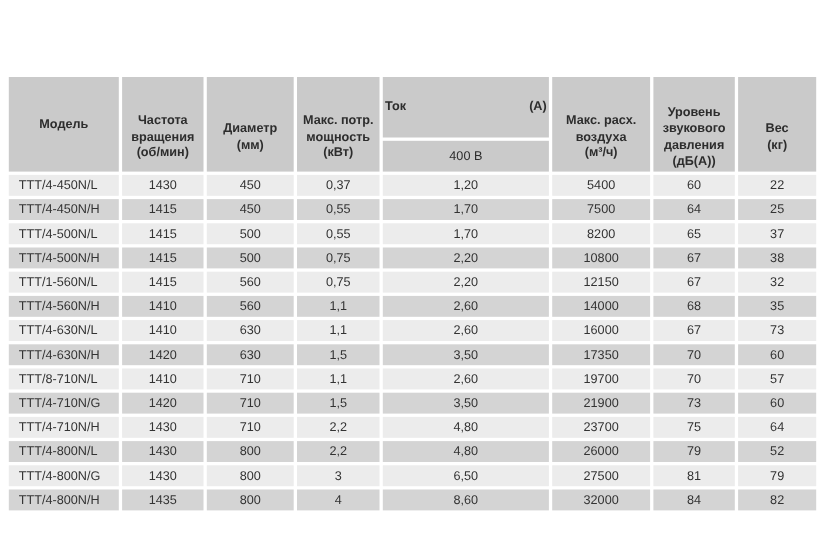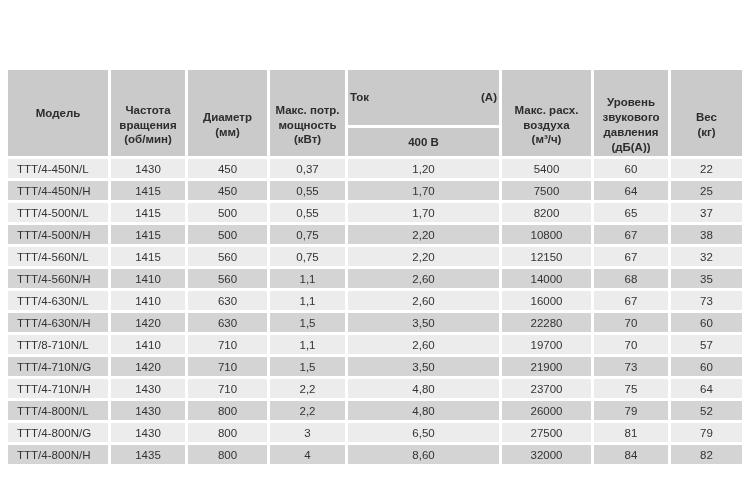--- a/index.html
+++ b/index.html
@@ -47,21 +47,21 @@
   th .vspread-top {
     height: 40px;
     display: flex;
     flex-direction: row;
     justify-content: space-between;
     align-items: center;
     padding: 6px 2px;
     box-sizing: border-box;
   }
   th.row-top { height: 44px; }
-  th.row-sub { height: 22px; font-weight: bold; }
+  th.row-sub { height: 22px; font-weight: normal; }
   tbody td {
     height: 17px;
     font-size: 11.5px;
     color: #333333;
     text-align: center;
     vertical-align: middle;
     padding: 1px 2px;
     white-space: nowrap;
     overflow: hidden;
   }
@@ -174,21 +174,21 @@
           <td class="model">TTT/4-500N/H</td>
           <td>1415</td>
           <td>500</td>
           <td>0,75</td>
           <td>2,20</td>
           <td>10800</td>
           <td>67</td>
           <td>38</td>
         </tr>
         <tr>
-          <td class="model">TTT/4-560N/L</td>
+          <td class="model">TTT/1-560N/L</td>
           <td>1415</td>
           <td>560</td>
           <td>0,75</td>
           <td>2,20</td>
           <td>12150</td>
           <td>67</td>
           <td>32</td>
         </tr>
         <tr>
           <td class="model">TTT/4-560N/H</td>
@@ -209,21 +209,21 @@
           <td>16000</td>
           <td>67</td>
           <td>73</td>
         </tr>
         <tr>
           <td class="model">TTT/4-630N/H</td>
           <td>1420</td>
           <td>630</td>
           <td>1,5</td>
           <td>3,50</td>
-          <td>22280</td>
+          <td>17350</td>
           <td>70</td>
           <td>60</td>
         </tr>
         <tr>
           <td class="model">TTT/8-710N/L</td>
           <td>1410</td>
           <td>710</td>
           <td>1,1</td>
           <td>2,60</td>
           <td>19700</td>

